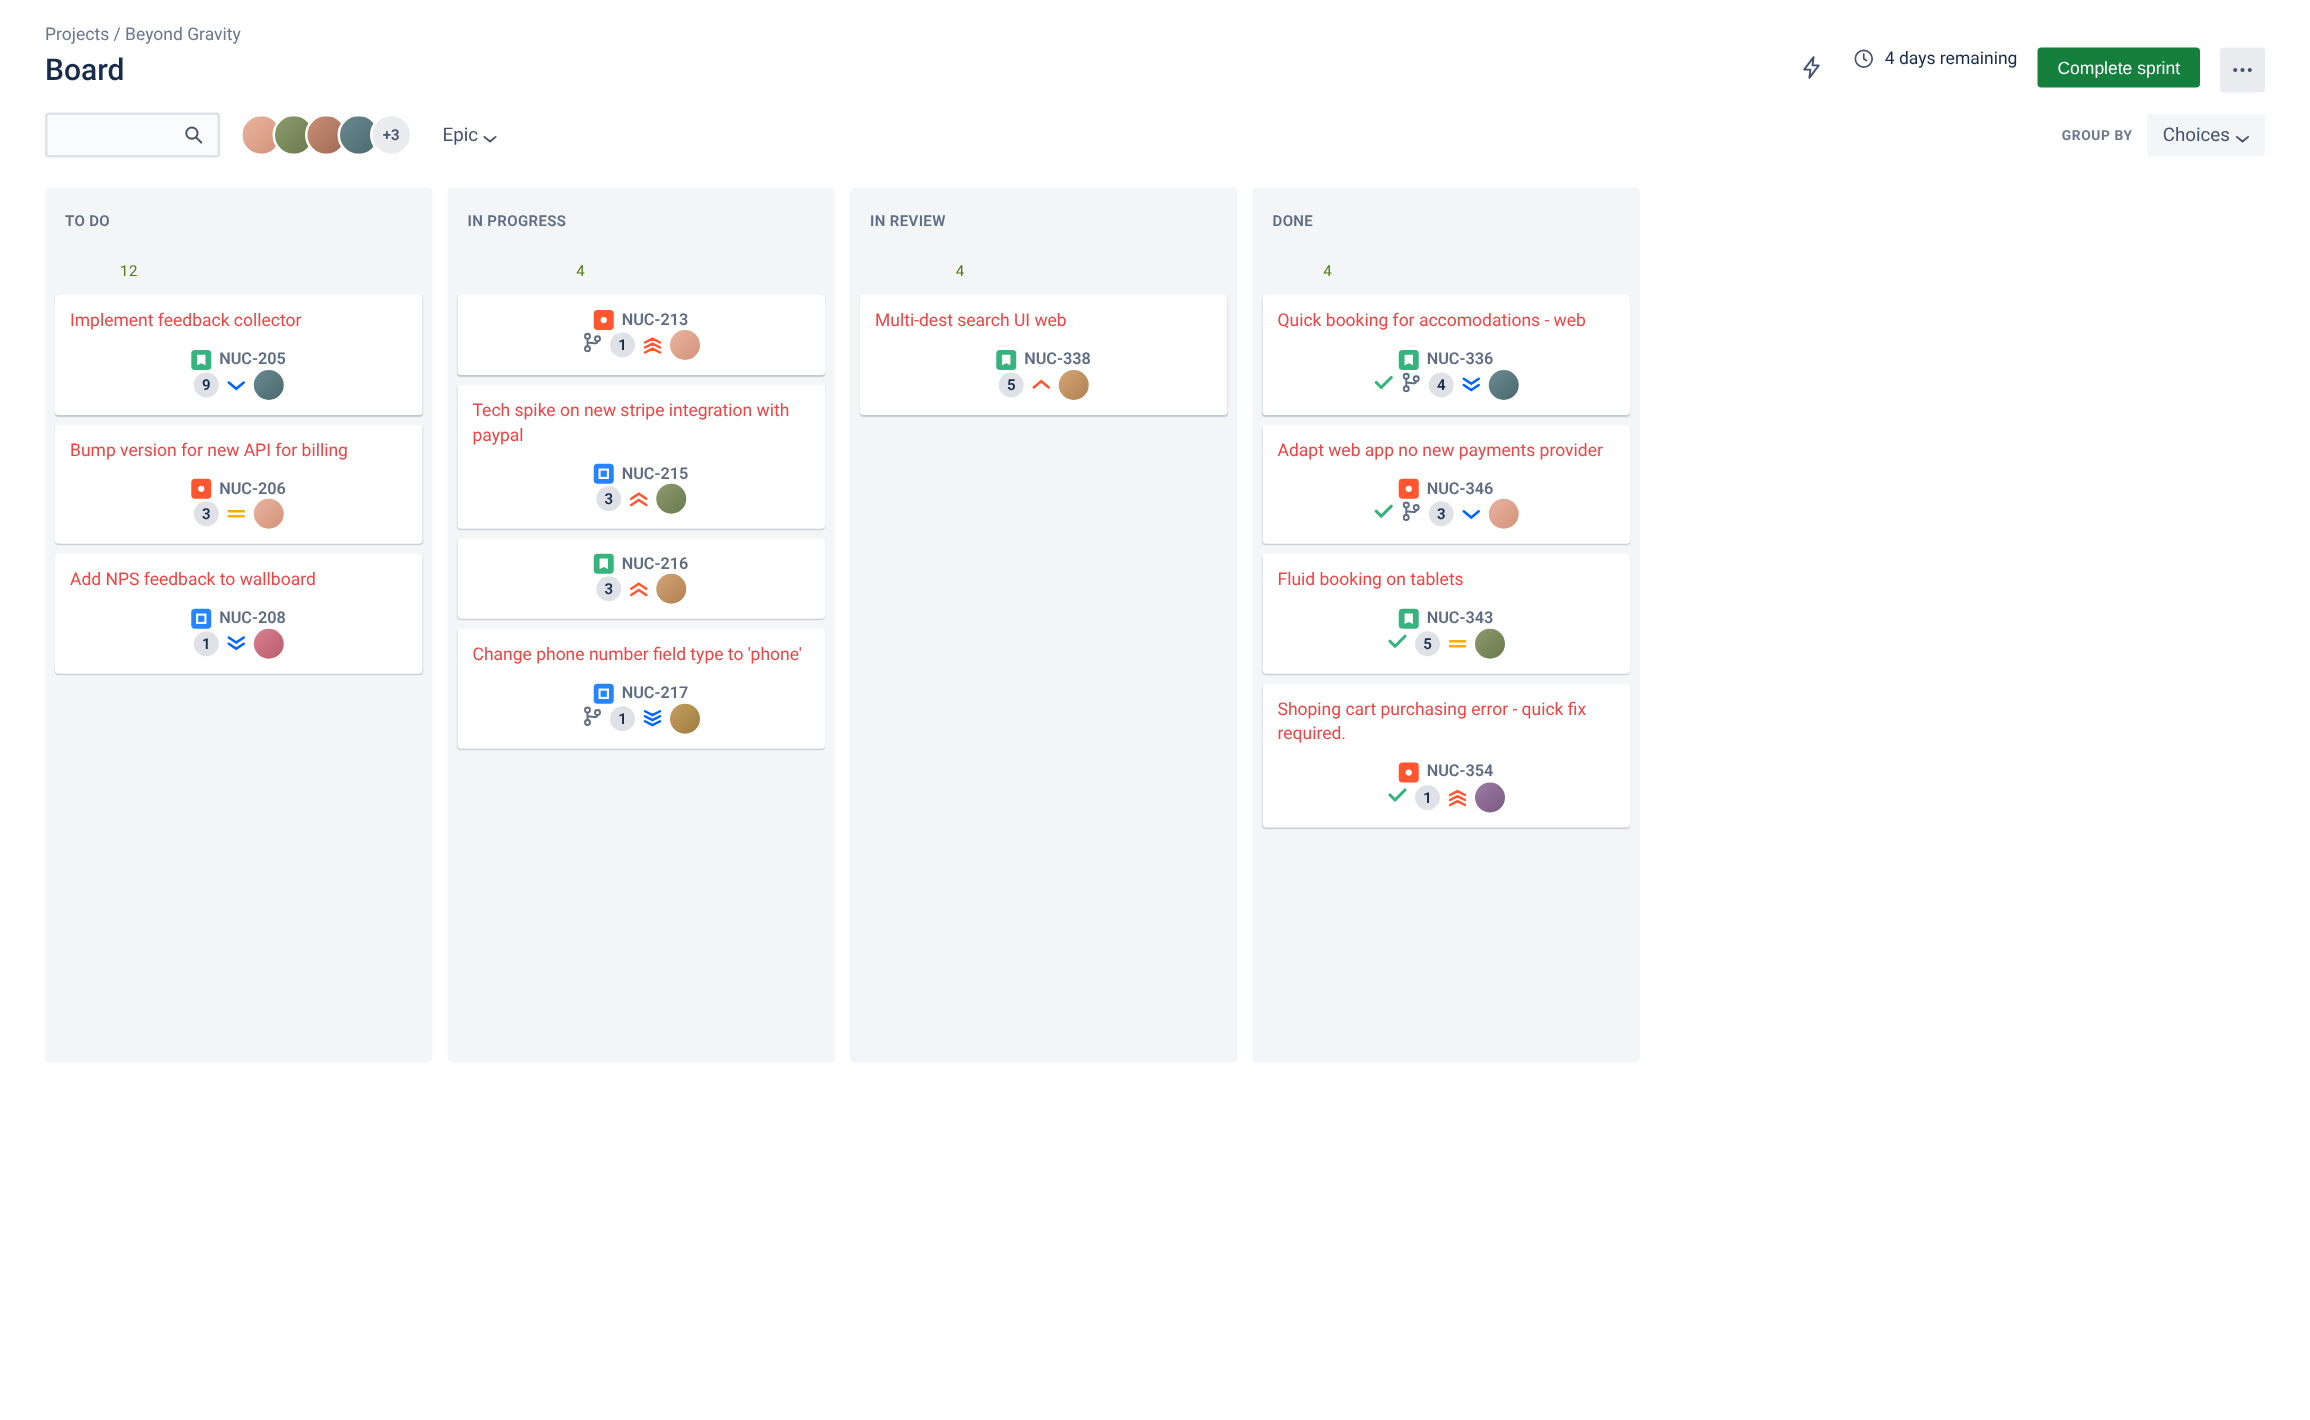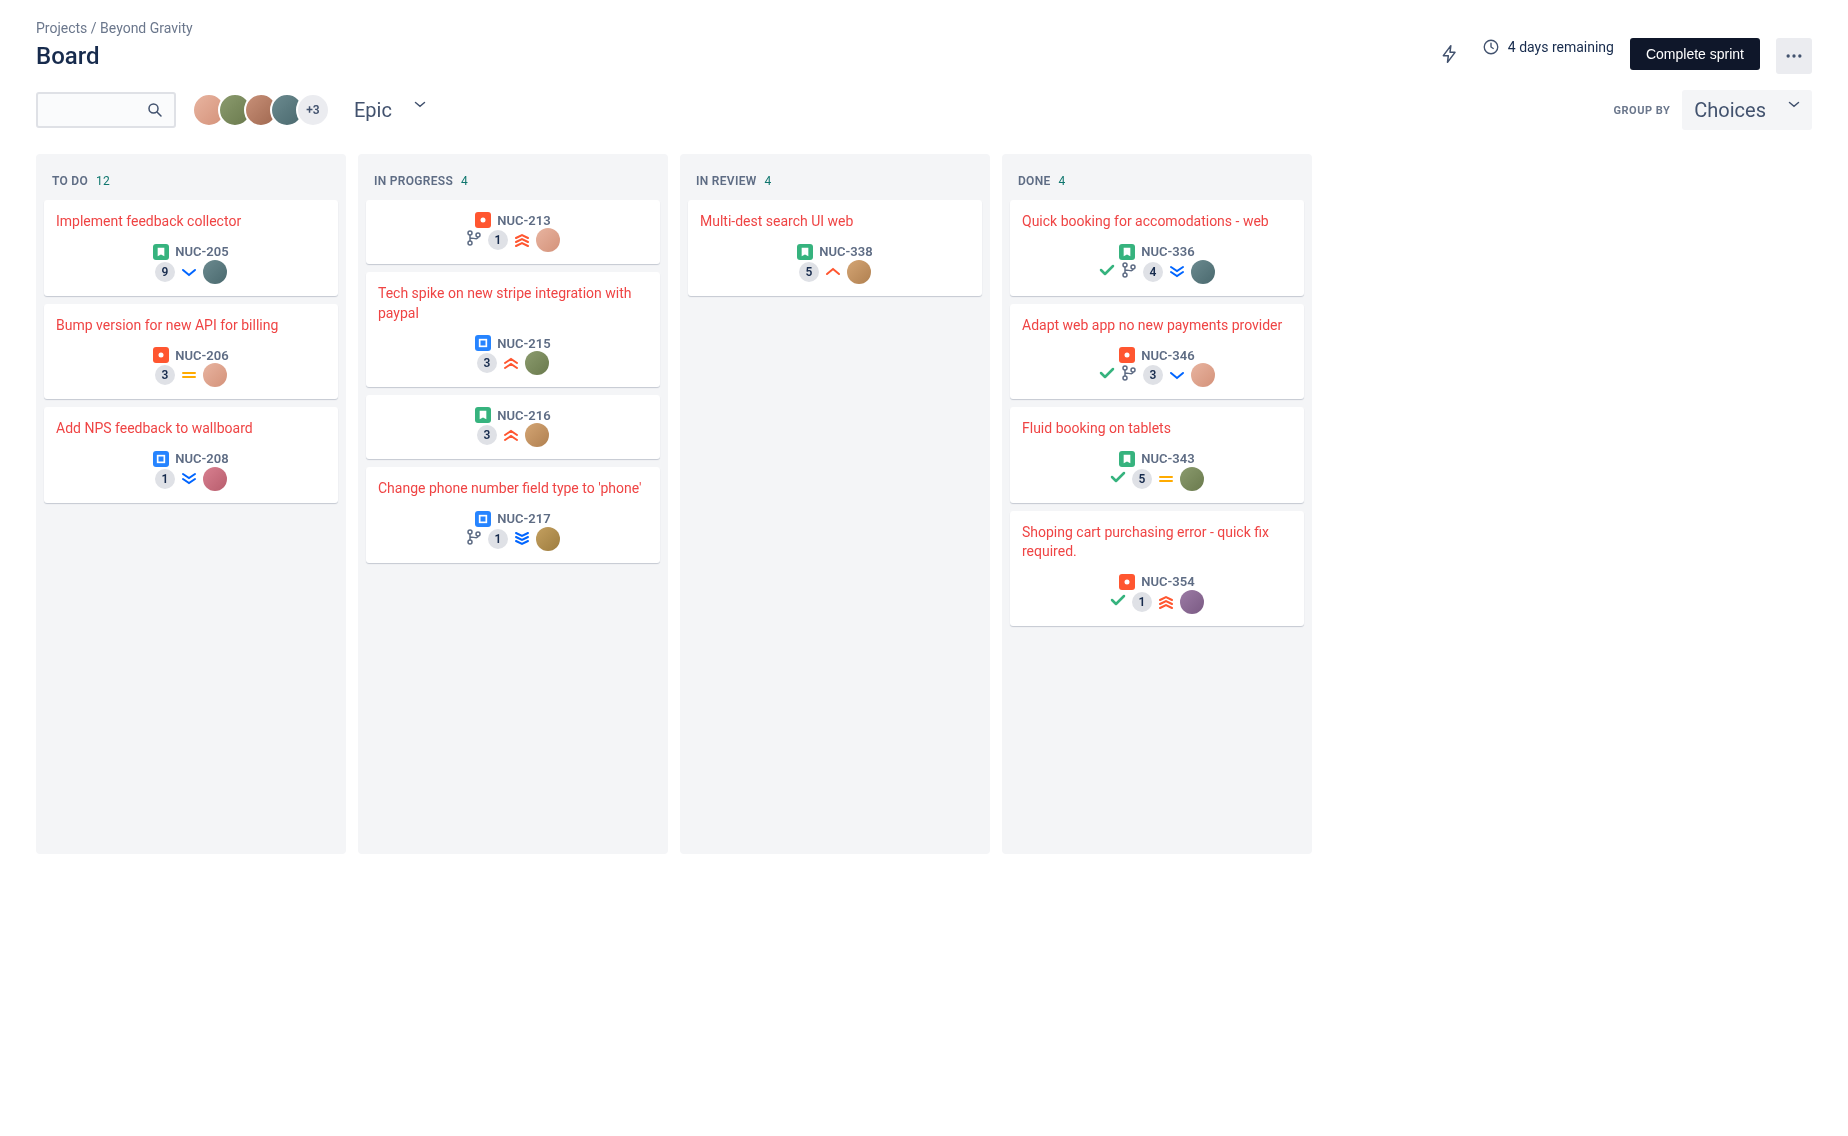--- a/index.html
+++ b/index.html
@@ -9,40 +9,40 @@
   color: #172B4D;
   padding: 20px 36px;
 }
 .breadcrumb { font-size: 14px; color: #6B778C; margin-bottom: 2px; }
 .breadcrumb a { color: #6B778C; text-decoration: none; }
 .header-row { display: flex; justify-content: space-between; align-items: center; margin-bottom: 16px; }
 .page-title { font-size: 24px; font-weight: 500; color: #172B4D; }
 .header-actions { display: flex; align-items: flex-start; gap: 16px; }
 .icon-btn { width: 32px; height: 32px; display: flex; align-items: center; justify-content: center; border-radius: 3px; cursor: pointer; }
 .remaining { display: flex; align-items: center; gap: 8px; font-size: 14px; color: #172B4D; }
-.btn-primary { background: #0f172a; color: #fff; border: none; padding: 8px 16px; border-radius: 3px; font-size: 14px; font-weight: 500; cursor: pointer; }
+.btn-primary { background: #15803d; color: #fff; border: none; padding: 8px 16px; border-radius: 3px; font-size: 14px; font-weight: 500; cursor: pointer; }
 .btn-more { background: #EBECF0; border: none; width: 36px; height: 36px; border-radius: 3px; display: flex; align-items: center; justify-content: center; cursor: pointer; font-size: 18px; color: #42526E; }
 
 .toolbar-row { display: flex; justify-content: space-between; align-items: center; margin-bottom: 24px; }
 .toolbar-left { display: flex; align-items: center; gap: 16px; }
 .search-box { position: relative; width: 140px; height: 36px; border: 2px solid #DFE1E6; border-radius: 3px; background:#FAFBFC; display: flex; align-items: center; justify-content: flex-end; padding: 0 10px; }
 .search-icon { color: #42526E; }
 .avatar-stack { display: flex; align-items: center; }
 .avatar { width: 34px; height: 34px; border-radius: 50%; border: 2px solid #fff; margin-left: -8px; background-size: cover; background-position: center; }
 .avatar:first-child { margin-left: 0; }
 .avatar-more { width: 34px; height: 34px; border-radius: 50%; background: #EBECF0; color: #42526E; font-size: 12px; font-weight: 600; display: flex; align-items: center; justify-content: center; margin-left: -8px; border: 2px solid #fff; }
-.dropdown { display: flex; align-items: flex-start; gap: 22px; font-size: 20px; color: #42526E; cursor: pointer; padding: 6px 8px; border-radius: 3px; }
+.dropdown { display: flex; align-items: flex-end; gap: 4px; font-size: 15px; color: #42526E; cursor: pointer; padding: 6px 8px; border-radius: 3px; }
 .dropdown.boxed { background: #F4F5F7; padding: 8px 12px; }
 .toolbar-right { display: flex; align-items: center; gap: 12px; }
 .group-label { font-size: 11px; font-weight: 700; color: #6B778C; letter-spacing: 0.5px; }
 
 .board { display: flex; gap: 12px; align-items: flex-start; }
 .column { background: #F4F5F7; border-radius: 4px; width: 310px; flex-shrink: 0; padding: 8px; min-height: 700px; }
 .col-header { padding: 12px 8px 12px 8px; font-size: 12px; font-weight: 600; color: #5E6C84; letter-spacing: 0.3px; display:flex; gap:8px; }
-.col-count { color: #0f766e; font-weight: 400; }
+.col-count { color: #4d7c0f; font-weight: 400; margin-top: 40px; }
 .card { background: #fff; border-radius: 3px; box-shadow: 0 1px 1px rgba(9,30,66,0.2); padding: 12px; margin-bottom: 8px; cursor: pointer; }
 .card-title { font-size: 14px; color: #ef4444; line-height: 1.4; margin-bottom: 12px; }
 .card-footer { display: flex; justify-content: space-between; align-items: center; flex-direction: column; }
 .card-left { display: flex; align-items: center; gap: 6px; }
 .card-right { display: flex; align-items: center; gap: 6px; }
 .issue-type { width: 16px; height: 16px; border-radius: 3px; display: flex; align-items: center; justify-content: center; flex-shrink:0; }
 .issue-type.story { background: #36B37E; }
 .issue-type.bug { background: #FF5630; }
 .issue-type.task { background: #2684FF; }
 .issue-type svg { width: 10px; height: 10px; }

